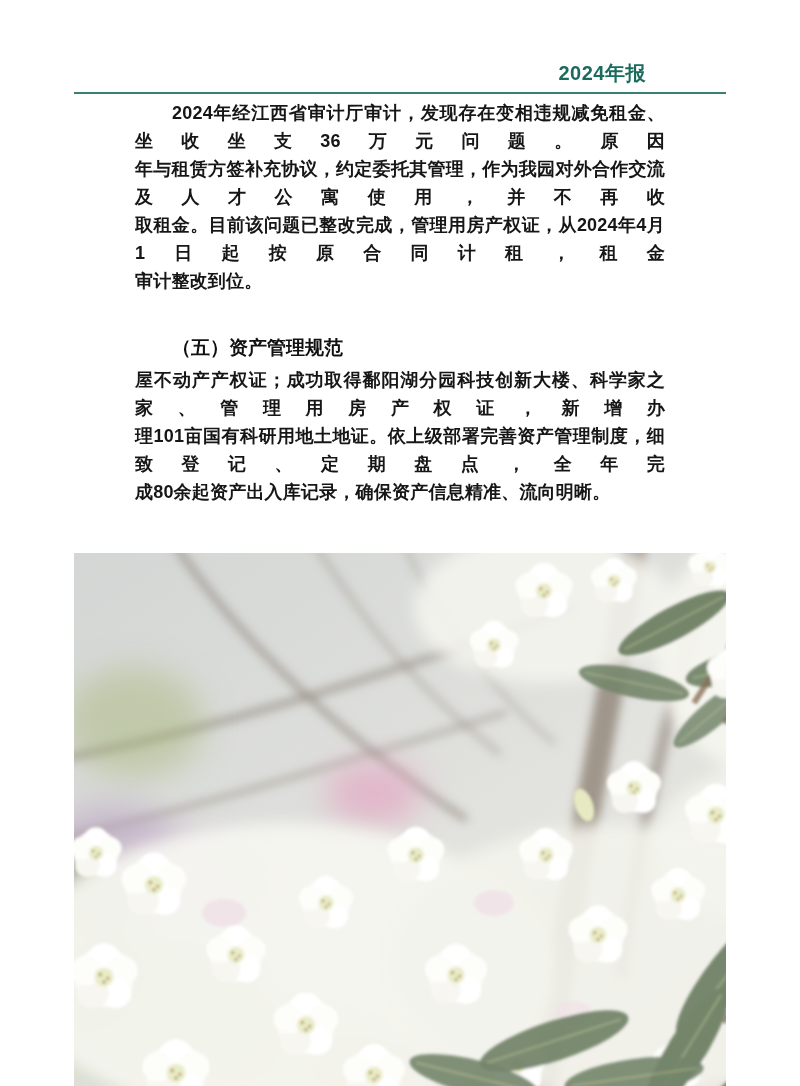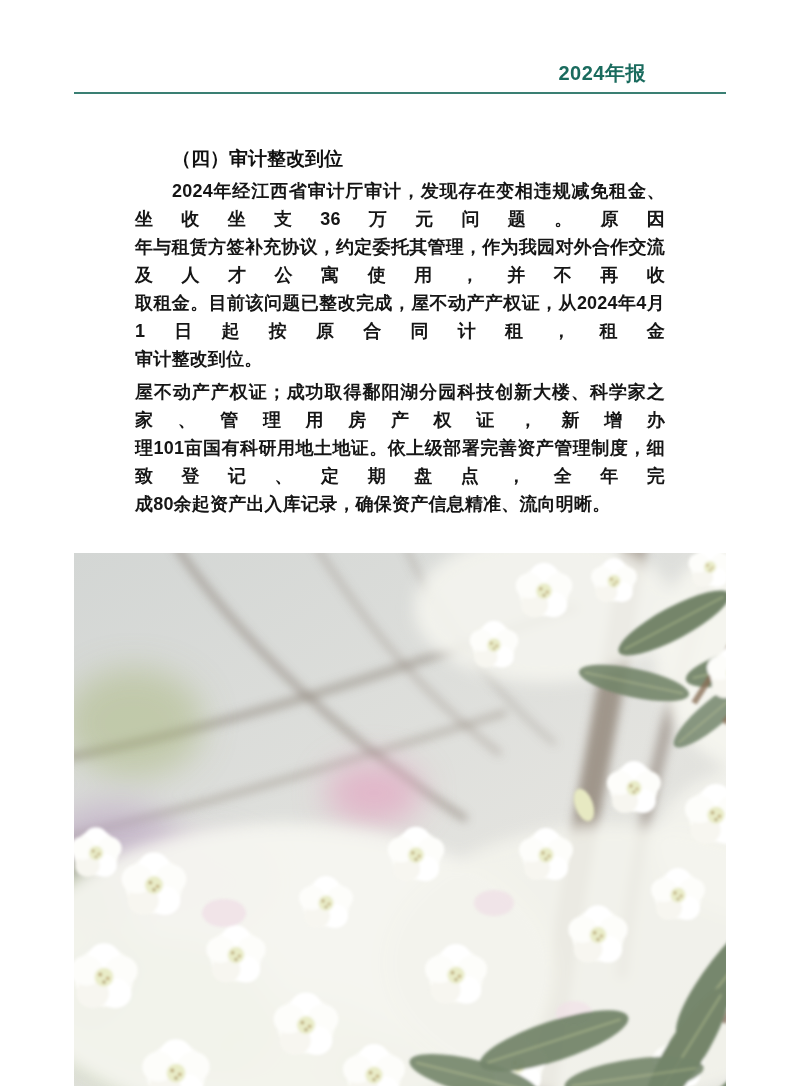--- a/index.html
+++ b/index.html
@@ -92,28 +92,28 @@
 </head>
 <body>
 
 <div class="page">
 
   <div class="header-title">2024年报</div>
   <div class="header-rule"></div>
 
   <div class="content">
 
-    <h2 class="section-heading first">（四）审计整改到位</h2>
     <div class="para">
       <div class="line first">2024年经江西省审计厅审计，发现存在变相违规减免租金、坐收坐支36万元问题。原因</div>
       <div class="line">年与租赁方签补充协议，约定委托其管理，作为我园对外合作交流及人才公寓使用，并不再收</div>
-      <div class="line">取租金。目前该问题已整改完成，屋不动产产权证，从2024年4月1日起按原合同计租，租金</div>
+      <div class="line">取租金。目前该问题已整改完成，管理用房产权证，从2024年4月1日起按原合同计租，租金</div>
       <div class="line last">审计整改到位。</div>
     </div>
 
+    <h2 class="section-heading">（五）资产管理规范</h2>
     <div class="para">
       <div class="line">屋不动产产权证；成功取得鄱阳湖分园科技创新大楼、科学家之家、管理用房产权证，新增办</div>
       <div class="line">理101亩国有科研用地土地证。依上级部署完善资产管理制度，细致登记、定期盘点，全年完</div>
       <div class="line last">成80余起资产出入库记录，确保资产信息精准、流向明晰。</div>
     </div>
 
   </div>
 
   <div class="photo">
     <svg width="800" height="533" viewBox="0 0 800 533" xmlns="http://www.w3.org/2000/svg">

